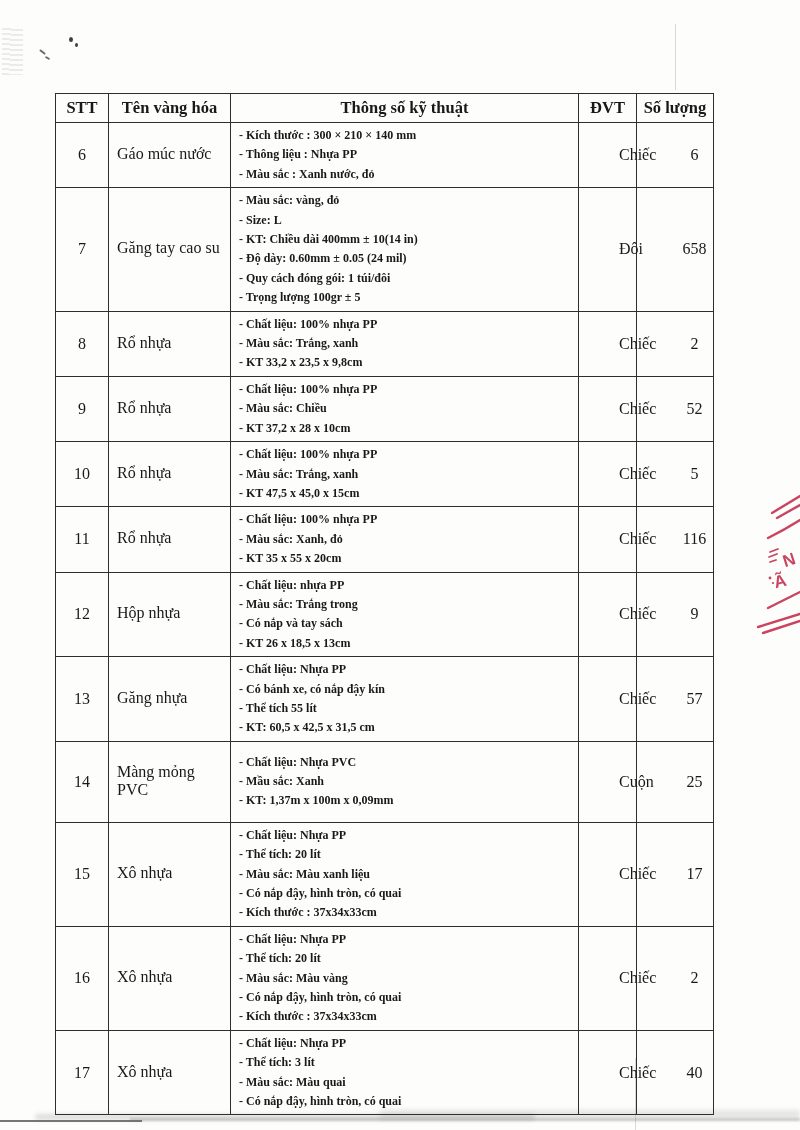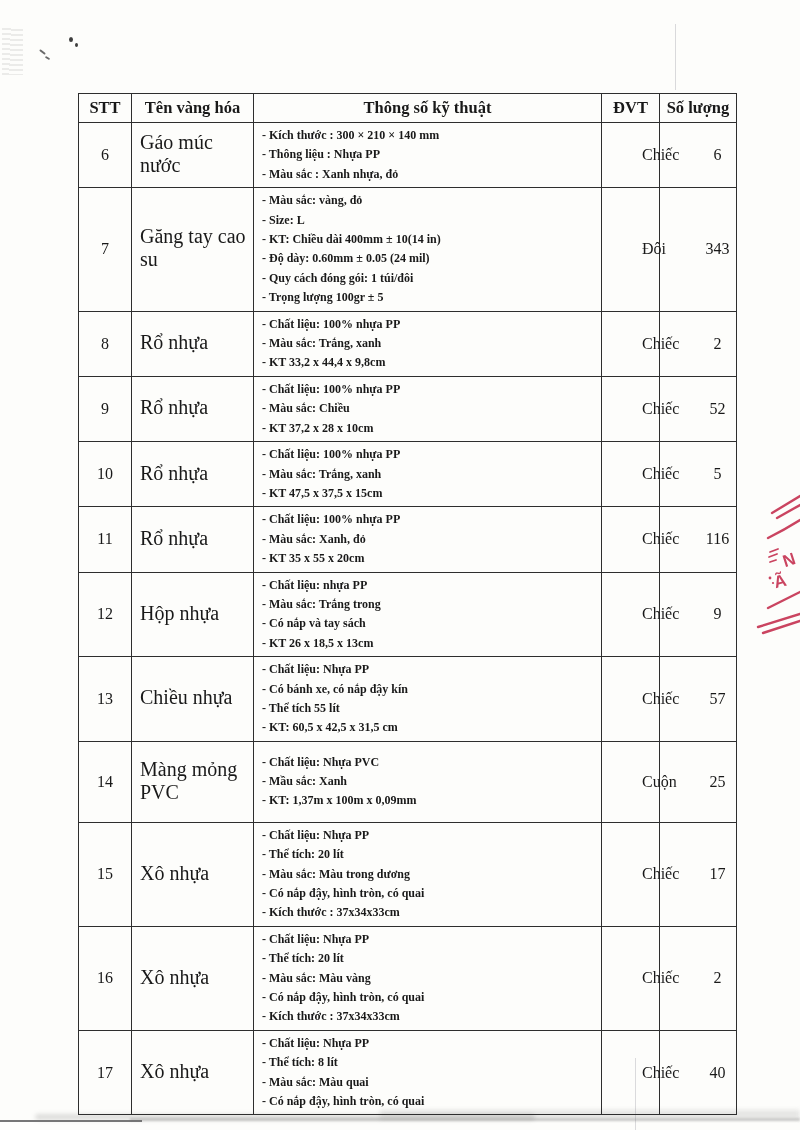--- a/index.html
+++ b/index.html
@@ -5,32 +5,32 @@
   html,body{margin:0;padding:0;}
   body{
     width:800px;height:1130px;position:relative;overflow:hidden;
     background:#fdfdfb;color:#191919;
     font-family:"Liberation Serif","DejaVu Serif",serif;
   }
   .page{position:absolute;inset:0;}
 
   
   table.doc-table{
-    position:absolute;left:78px;top:93px;width:658px;
+    position:absolute;left:55px;top:93px;width:658px;
     border-collapse:collapse;table-layout:fixed;
   }
   .doc-table th,.doc-table td{
     border:1.6px solid #2e2e2e;
     vertical-align:middle;
   }
   .doc-table th{
     font-size:16.5px;font-weight:bold;text-align:center;padding:2px;
   }
   td.c-stt{ text-align:center;font-size:16px; }
-  td.c-name{ padding:0 6px 2px 8px;font-size:20px; }
+  td.c-name{ padding:0 6px 2px 8px;font-size:16px; }
   td.c-specs{ padding:3px 4px 3px 8px;font-size:12px;font-weight:bold; }
   td.c-unit,td.c-qty{ text-align:center;font-size:16px;padding-left:40px; }
   .spec-line{ line-height:19.4px; white-space:nowrap; }
 
   
   .artifact{position:absolute;pointer-events:none;}
   .smudge-tl{
     left:2px;top:28px;width:21px;height:47px;
     background:repeating-linear-gradient(4deg,rgba(130,130,130,.20) 0 2px,rgba(0,0,0,0) 2px 5px);
     filter:blur(.4px);opacity:.7;
@@ -117,46 +117,46 @@
         <th>Số lượng</th>
       </tr>
     </thead>
     <tbody id="tbody">
         <tr style="height: 65px;">
       <td class="c-stt">6</td>
       <td class="c-name">Gáo múc nước</td>
       <td class="c-specs">
             <div class="spec-line">- Kích thước : 300 × 210 × 140 mm</div>
             <div class="spec-line">- Thông liệu : Nhựa PP</div>
-            <div class="spec-line">- Màu sắc : Xanh nhựa, đỏ</div>
+            <div class="spec-line">- Màu sắc : Xanh nước, đỏ</div>
           </td>
       <td class="c-unit">Chiếc</td>
       <td class="c-qty">6</td>
     </tr>
         <tr style="height: 120px;">
       <td class="c-stt">7</td>
       <td class="c-name">Găng tay cao su</td>
       <td class="c-specs">
             <div class="spec-line">- Màu sắc: vàng, đỏ</div>
             <div class="spec-line">- Size: L</div>
             <div class="spec-line">- KT: Chiều dài 400mm ± 10(14 in)</div>
             <div class="spec-line">- Độ dày: 0.60mm ± 0.05 (24 mil)</div>
             <div class="spec-line">- Quy cách đóng gói: 1 túi/đôi</div>
             <div class="spec-line">- Trọng lượng 100gr ± 5</div>
           </td>
       <td class="c-unit">Đôi</td>
-      <td class="c-qty">343</td>
+      <td class="c-qty">658</td>
     </tr>
         <tr style="height: 60px;">
       <td class="c-stt">8</td>
       <td class="c-name">Rổ nhựa</td>
       <td class="c-specs">
             <div class="spec-line">- Chất liệu: 100% nhựa PP</div>
             <div class="spec-line">- Màu sắc: Trắng, xanh</div>
-            <div class="spec-line">- KT 33,2 x 44,4 x 9,8cm</div>
+            <div class="spec-line">- KT 33,2 x 23,5 x 9,8cm</div>
           </td>
       <td class="c-unit">Chiếc</td>
       <td class="c-qty">2</td>
     </tr>
         <tr style="height: 63px;">
       <td class="c-stt">9</td>
       <td class="c-name">Rổ nhựa</td>
       <td class="c-specs">
             <div class="spec-line">- Chất liệu: 100% nhựa PP</div>
             <div class="spec-line">- Màu sắc: Chiều</div>
@@ -164,21 +164,21 @@
           </td>
       <td class="c-unit">Chiếc</td>
       <td class="c-qty">52</td>
     </tr>
         <tr style="height: 59px;">
       <td class="c-stt">10</td>
       <td class="c-name">Rổ nhựa</td>
       <td class="c-specs">
             <div class="spec-line">- Chất liệu: 100% nhựa PP</div>
             <div class="spec-line">- Màu sắc: Trắng, xanh</div>
-            <div class="spec-line">- KT 47,5 x 37,5 x 15cm</div>
+            <div class="spec-line">- KT 47,5 x 45,0 x 15cm</div>
           </td>
       <td class="c-unit">Chiếc</td>
       <td class="c-qty">5</td>
     </tr>
         <tr style="height: 62px;">
       <td class="c-stt">11</td>
       <td class="c-name">Rổ nhựa</td>
       <td class="c-specs">
             <div class="spec-line">- Chất liệu: 100% nhựa PP</div>
             <div class="spec-line">- Màu sắc: Xanh, đỏ</div>
@@ -194,21 +194,21 @@
             <div class="spec-line">- Chất liệu: nhựa PP</div>
             <div class="spec-line">- Màu sắc: Trắng trong</div>
             <div class="spec-line">- Có nắp và tay sách</div>
             <div class="spec-line">- KT 26 x 18,5 x 13cm</div>
           </td>
       <td class="c-unit">Chiếc</td>
       <td class="c-qty">9</td>
     </tr>
         <tr style="height: 83px;">
       <td class="c-stt">13</td>
-      <td class="c-name">Chiều nhựa</td>
+      <td class="c-name">Găng nhựa</td>
       <td class="c-specs">
             <div class="spec-line">- Chất liệu: Nhựa PP</div>
             <div class="spec-line">- Có bánh xe, có nắp đậy kín</div>
             <div class="spec-line">- Thể tích 55 lít</div>
             <div class="spec-line">- KT: 60,5 x 42,5 x 31,5 cm</div>
           </td>
       <td class="c-unit">Chiếc</td>
       <td class="c-qty">57</td>
     </tr>
         <tr style="height: 81px;">
@@ -221,21 +221,21 @@
           </td>
       <td class="c-unit">Cuộn</td>
       <td class="c-qty">25</td>
     </tr>
         <tr style="height: 103px;">
       <td class="c-stt">15</td>
       <td class="c-name">Xô nhựa</td>
       <td class="c-specs">
             <div class="spec-line">- Chất liệu: Nhựa PP</div>
             <div class="spec-line">- Thể tích: 20 lít</div>
-            <div class="spec-line">- Màu sắc: Màu trong dương</div>
+            <div class="spec-line">- Màu sắc: Màu xanh liệu</div>
             <div class="spec-line">- Có nắp đậy, hình tròn, có quai</div>
             <div class="spec-line">- Kích thước : 37x34x33cm</div>
           </td>
       <td class="c-unit">Chiếc</td>
       <td class="c-qty">17</td>
     </tr>
         <tr style="height: 101px;">
       <td class="c-stt">16</td>
       <td class="c-name">Xô nhựa</td>
       <td class="c-specs">
@@ -246,21 +246,21 @@
             <div class="spec-line">- Kích thước : 37x34x33cm</div>
           </td>
       <td class="c-unit">Chiếc</td>
       <td class="c-qty">2</td>
     </tr>
         <tr style="height: 76px;">
       <td class="c-stt">17</td>
       <td class="c-name">Xô nhựa</td>
       <td class="c-specs">
             <div class="spec-line">- Chất liệu: Nhựa PP</div>
-            <div class="spec-line">- Thể tích: 8 lít</div>
+            <div class="spec-line">- Thể tích: 3 lít</div>
             <div class="spec-line">- Màu sắc: Màu quai</div>
             <div class="spec-line">- Có nắp đậy, hình tròn, có quai</div>
           </td>
       <td class="c-unit">Chiếc</td>
       <td class="c-qty">40</td>
     </tr>
       </tbody>
   </table>
 
 </div>

